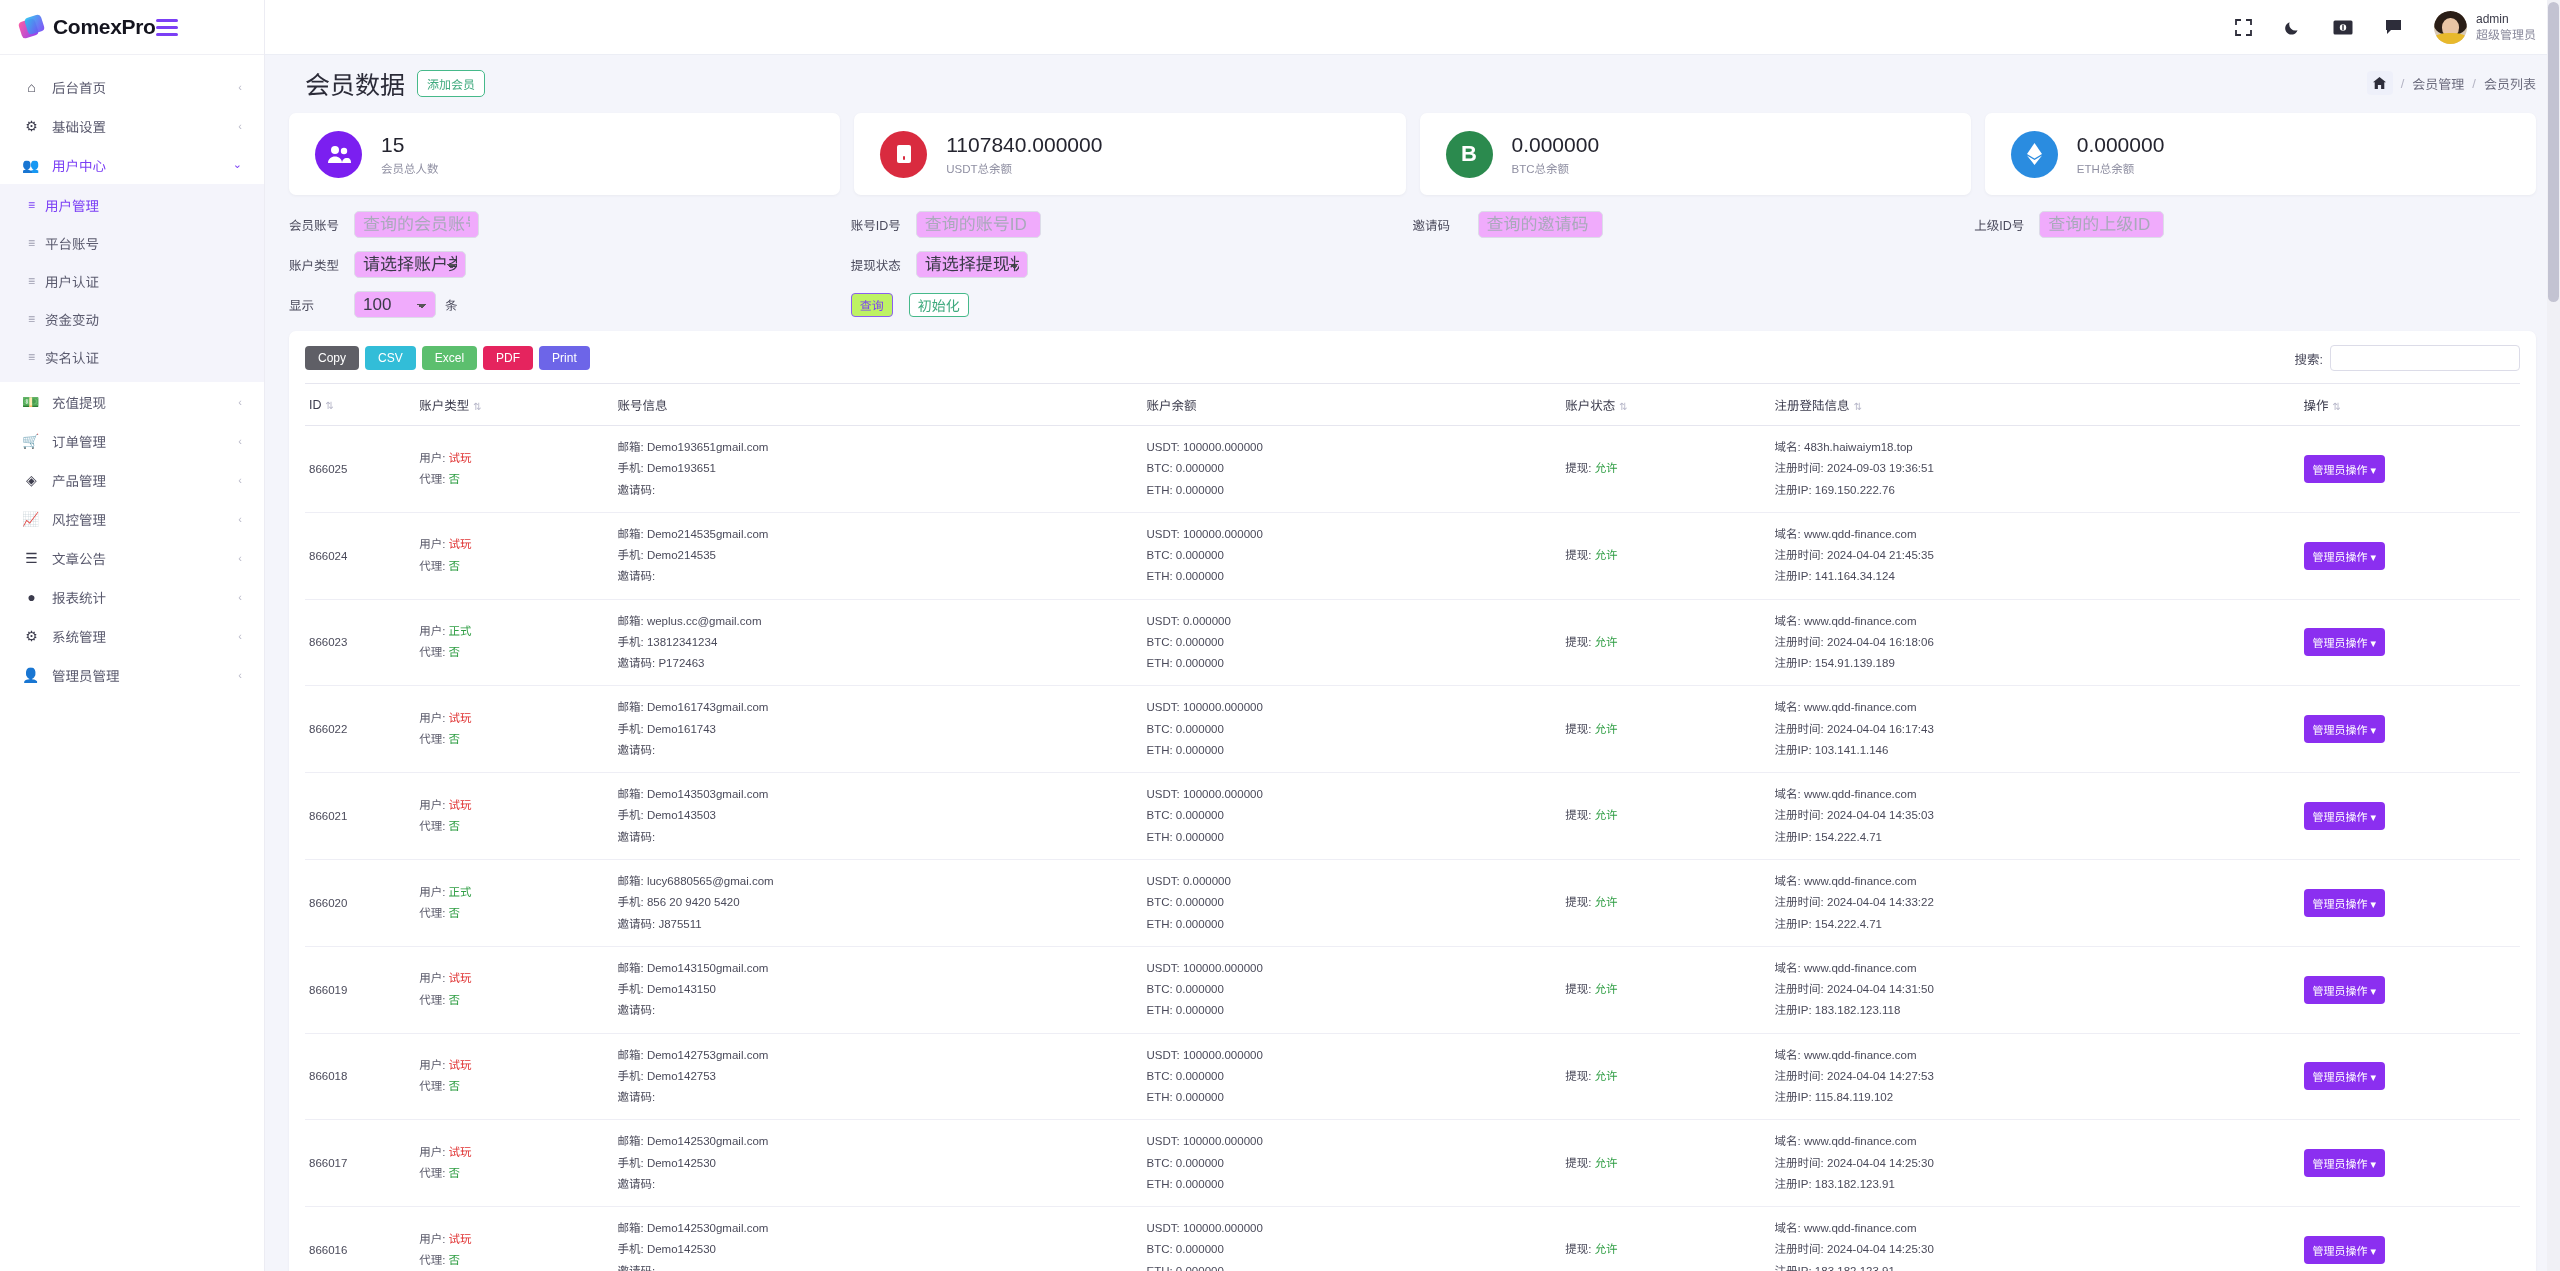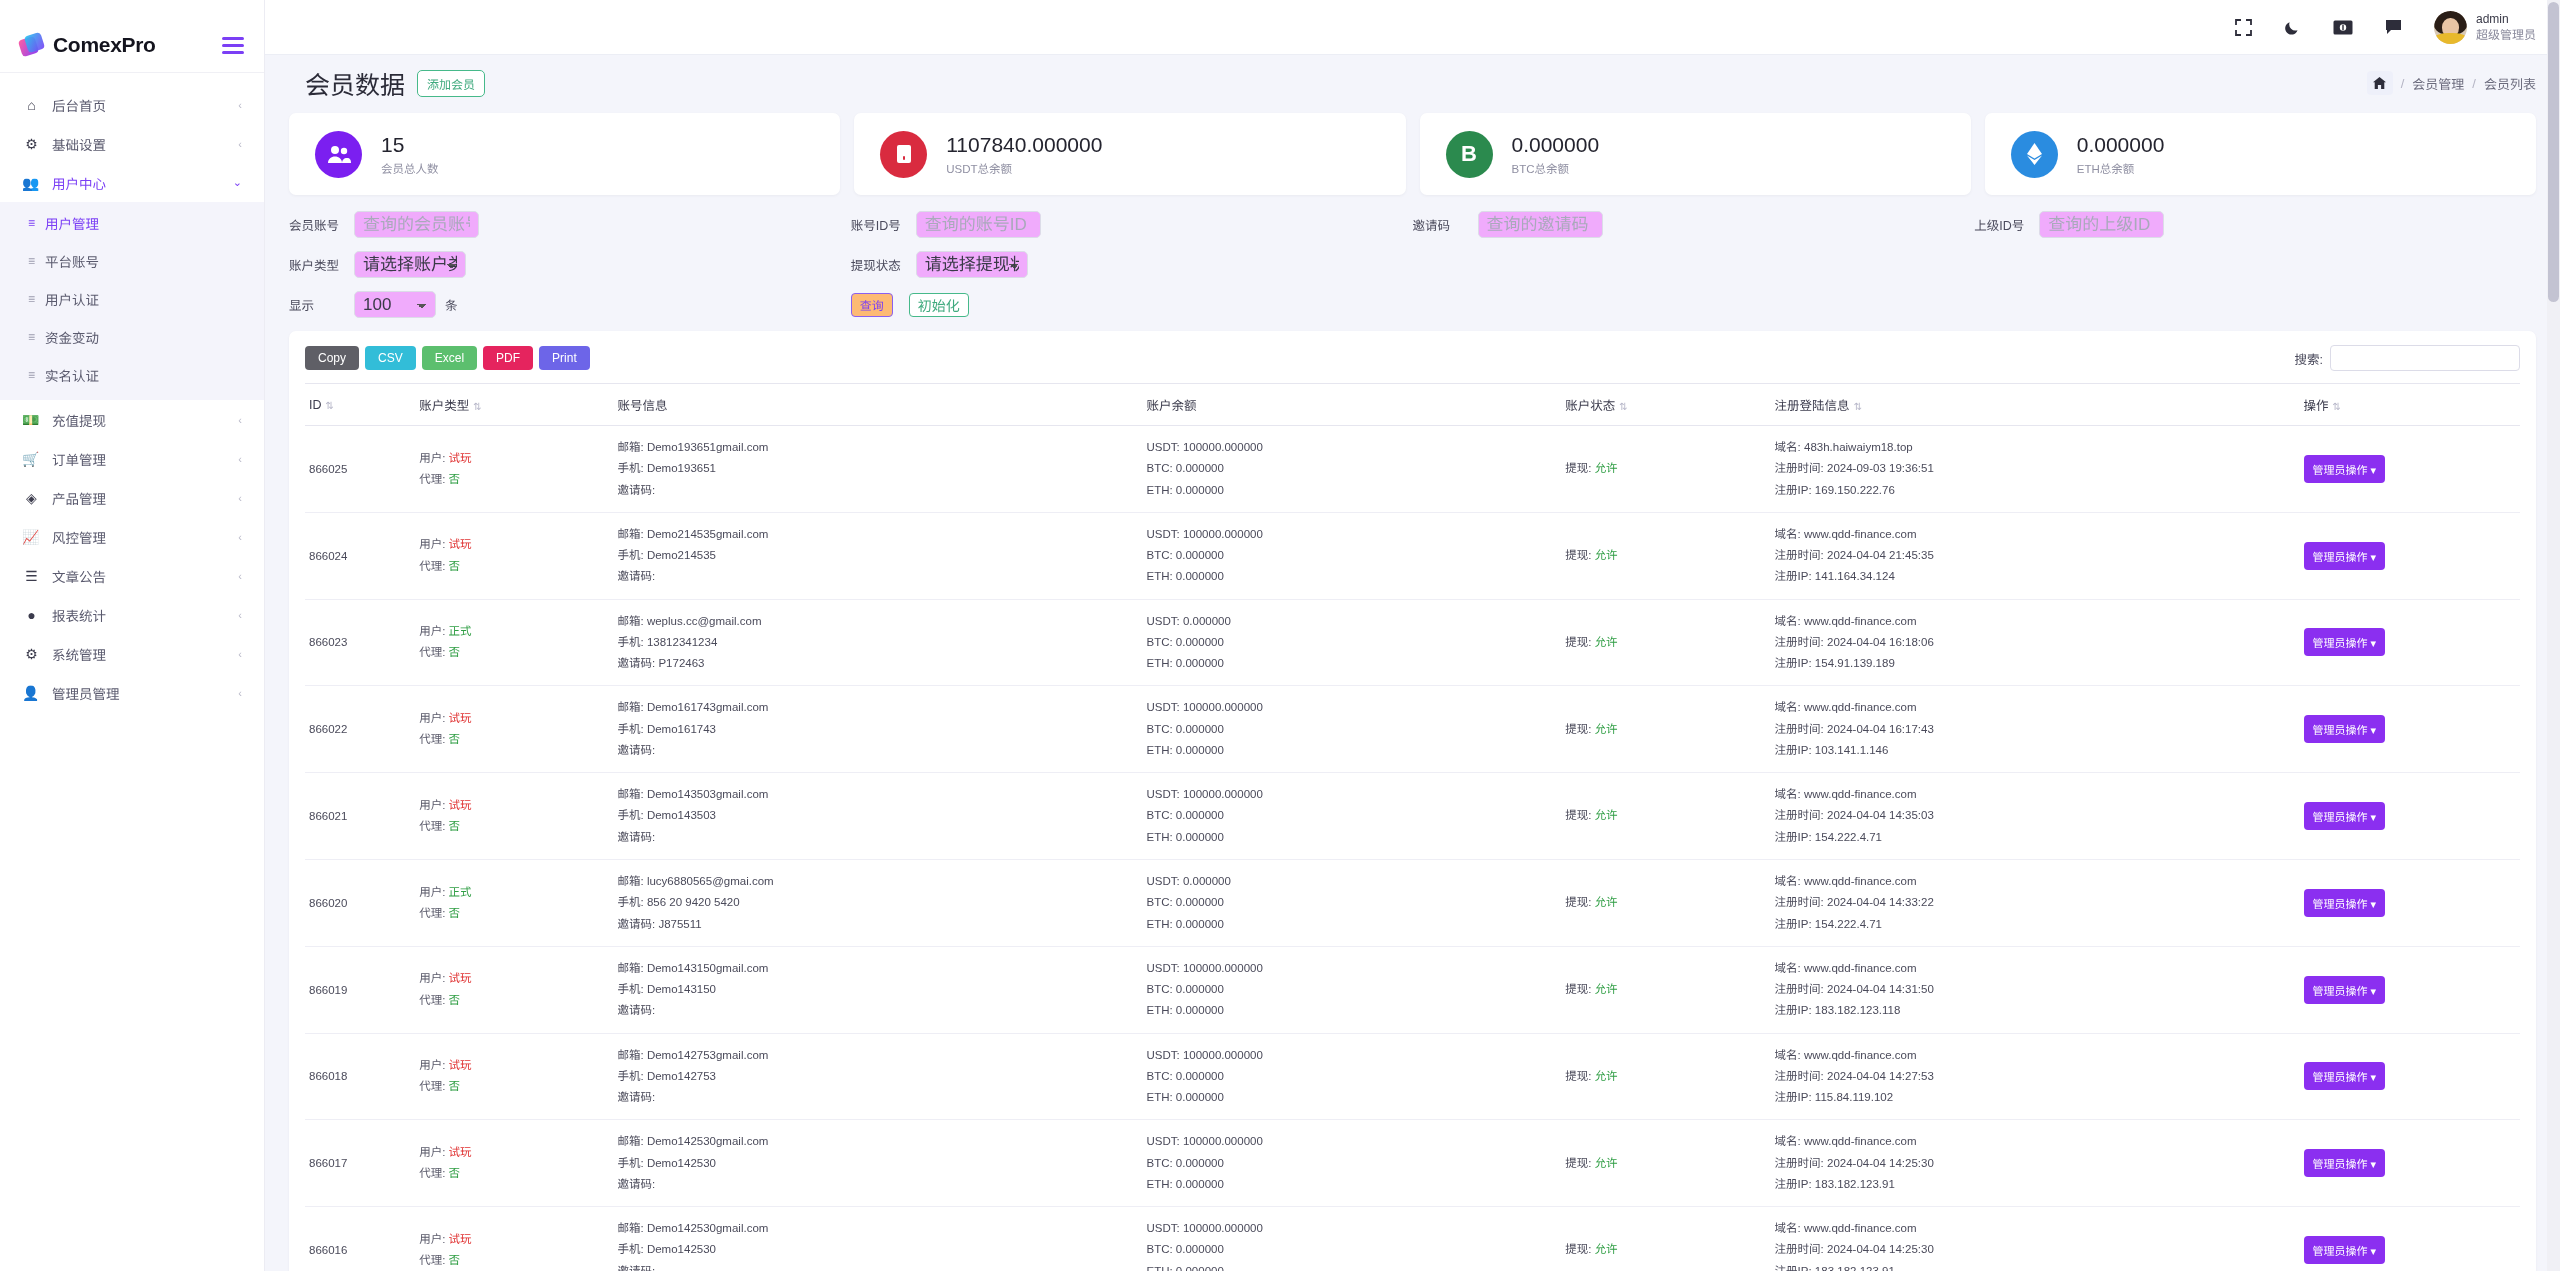--- a/index.html
+++ b/index.html
@@ -14,23 +14,22 @@
 
   
   .sidebar {
     width: 265px; min-width: 265px; height: 1271px;
     background: #ffffff;
     border-right: 1px solid #ececf3;
     display: flex; flex-direction: column;
   }
   .brand {
     height: 55px; display: flex; align-items: center;
-    padding: 0 20px; justify-content: space-between;
+    padding: 0 20px; justify-content: flex-start;
     border-bottom: 1px solid #f0f0f5;
-    margin-top: 18px;
   }
   .brand-left { display: flex; align-items: center; gap: 7px; }
   .brand-logo { width: 26px; height: 26px; position: relative; }
   .brand-logo .sh1 {
     position: absolute; width: 17px; height: 17px; left: 0; top: 6px;
     background: linear-gradient(135deg,#ff5fa2,#8b3ff5);
     border-radius: 4px; transform: rotate(-18deg);
   }
   .brand-logo .sh2 {
     position: absolute; width: 17px; height: 17px; left: 6px; top: 2px;
@@ -143,21 +142,21 @@
     background: #f0abfc; font-size: 17px; padding: 0 8px; color: #3a3a48;
     font-family: inherit; width: 125px;
   }
   .finput::placeholder { color: #a9a9bb; }
   .fselect { width: 112px; appearance: none;
     background-image: linear-gradient(45deg,transparent 50%,#555 50%),linear-gradient(135deg,#555 50%,transparent 50%);
     background-position: calc(100% - 13px) 12px, calc(100% - 8px) 12px;
     background-size: 5px 5px, 5px 5px; background-repeat: no-repeat; }
   .show-sel { width: 82px; }
   .btn-query {
-    border: 1px solid #8a5ff0; color: #7b3ff5; background: #fdba74;
+    border: 1px solid #8a5ff0; color: #7b3ff5; background: #bef264;
     border-radius: 4px; height: 24px; padding: 0 8px; font-size: 12px;
     cursor: pointer; font-family: inherit;
   }
   .btn-reset {
     border: 1px solid #46b98a; color: #3faa7e; background: #fff;
     border-radius: 4px; height: 24px; padding: 0 8px; font-size: 14px;
     cursor: pointer; font-family: inherit; margin-left: 7px;
   }
 
   

